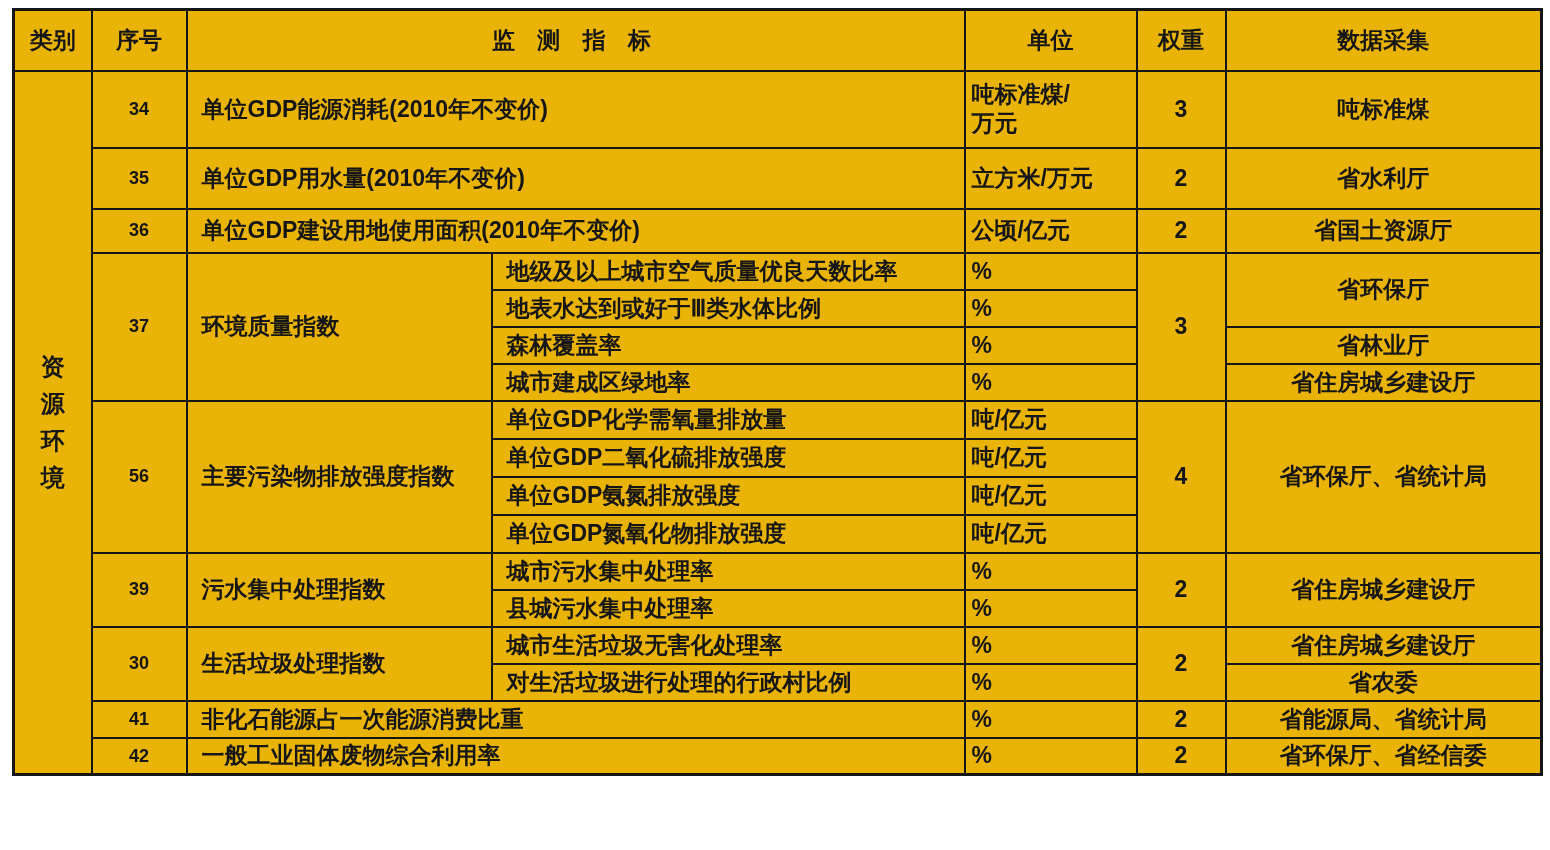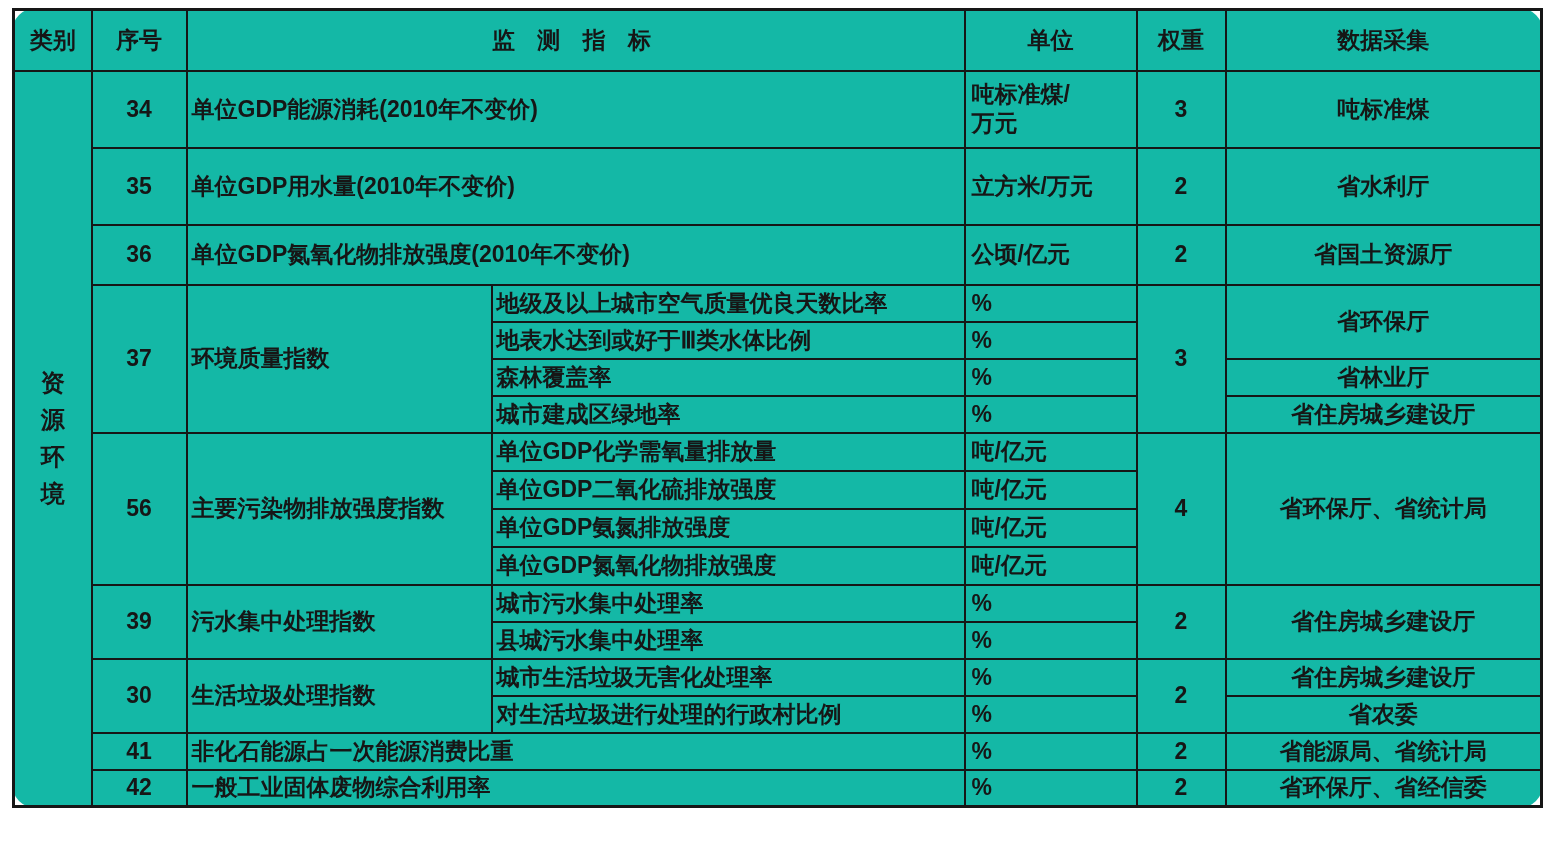--- a/index.html
+++ b/index.html
@@ -4,46 +4,45 @@
 <style>
   html,body{
     margin:0;padding:0;background:#ffffff;
     width:1550px;height:850px;overflow:hidden;
     font-family:"Liberation Sans",sans-serif;
     color:#161616;
   }
   .sheet{position:absolute;left:12px;top:8px;}
   table{
     border-collapse:collapse;table-layout:fixed;width:1528px;
-    background:#14b8a6;
-    border-radius:24px;
+    background:#eab308;
   }
   table,td,th{border:2px solid #161616;}
   table{border-width:3px;}
   td,th{
     padding:0 6px;overflow:hidden;
     font-size:23px;line-height:1.25;
     font-weight:600;
   }
   th{font-weight:700;text-align:center;}
   .c{text-align:center;}
-  .l{text-align:left;padding-left:4px;}
-  .serial{font-weight:700;text-align:center;font-size:23px;}
+  .l{text-align:left;padding-left:14px;}
+  .serial{font-weight:700;text-align:center;font-size:18px;}
   .cat{
     text-align:center;vertical-align:middle;
     font-weight:700;font-size:24px;line-height:1.55;
     white-space:pre-line;
   }
   .unit{text-align:left;white-space:pre-line;}
   .hdr-ind{letter-spacing:8px;}
   
   .rh-head{height:61px;}
   .rh34{height:77px;}
-  .rh35{height:77px;}
-  .rh36{height:60px;}
+  .rh35{height:61px;}
+  .rh36{height:44px;}
   .rh-sub{height:37px;}
   .rh-sub38{height:38px;}
   .rh-end{height:37px;}
 </style>
 </head>
 <body>
 
 <div class="sheet">
 <table>
   <colgroup>
@@ -83,21 +82,21 @@
     <tr class="rh35">
       <td class="serial">35</td>
       <td colspan="2" class="l">单位GDP用水量(2010年不变价)</td>
       <td class="unit">立方米/万元</td>
       <td class="c">2</td>
       <td class="c">省水利厅</td>
     </tr>
 
     <tr class="rh36">
       <td class="serial">36</td>
-      <td colspan="2" class="l">单位GDP氮氧化物排放强度(2010年不变价)</td>
+      <td colspan="2" class="l">单位GDP建设用地使用面积(2010年不变价)</td>
       <td class="unit">公顷/亿元</td>
       <td class="c">2</td>
       <td class="c">省国土资源厅</td>
     </tr>
 
     <tr class="rh-sub">
       <td rowspan="4" class="serial">37</td>
       <td rowspan="4" class="l">环境质量指数</td>
       <td class="l">地级及以上城市空气质量优良天数比率</td>
       <td class="unit">%</td>

